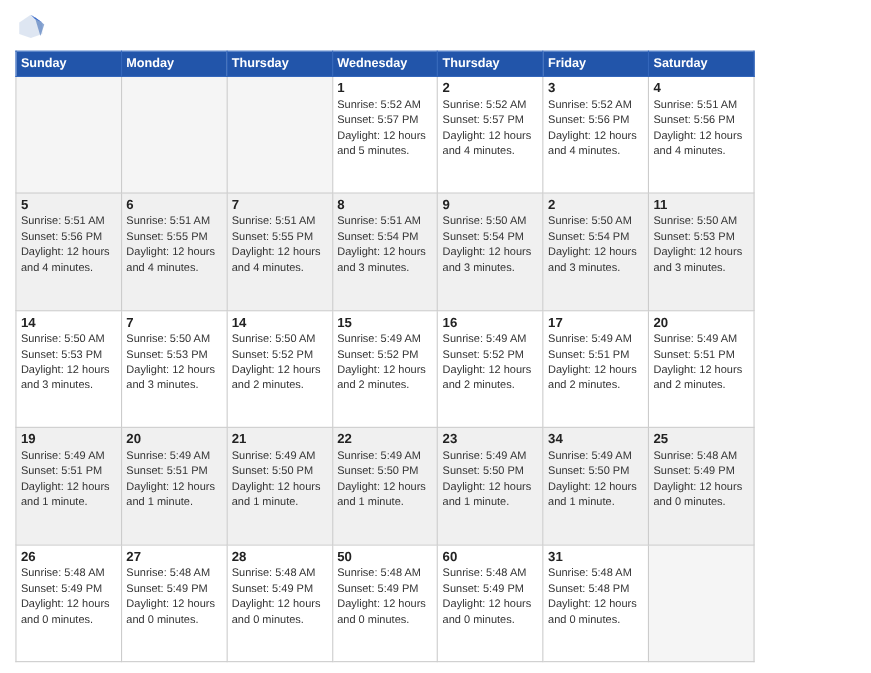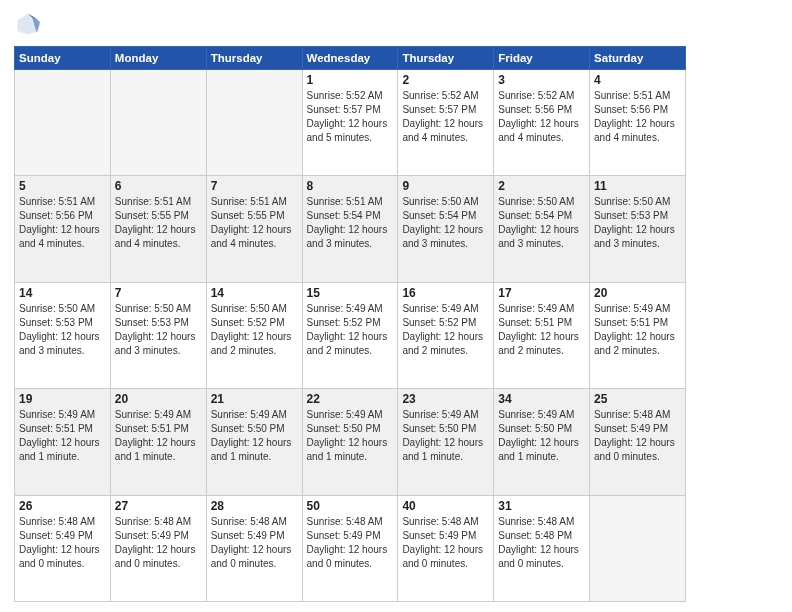--- a/index.html
+++ b/index.html
@@ -349,21 +349,21 @@
 and 0 minutes.</div>
           </td>
           <td>
             <span class="day-number">50</span>
             <div class="day-info" style="white-space: pre-line;">Sunrise: 5:48 AM
 Sunset: 5:49 PM
 Daylight: 12 hours
 and 0 minutes.</div>
           </td>
           <td>
-            <span class="day-number">40</span>
+            <span class="day-number">60</span>
             <div class="day-info" style="white-space: pre-line;">Sunrise: 5:48 AM
 Sunset: 5:49 PM
 Daylight: 12 hours
 and 0 minutes.</div>
           </td>
           <td>
             <span class="day-number">31</span>
             <div class="day-info" style="white-space: pre-line;">Sunrise: 5:48 AM
 Sunset: 5:48 PM
 Daylight: 12 hours

